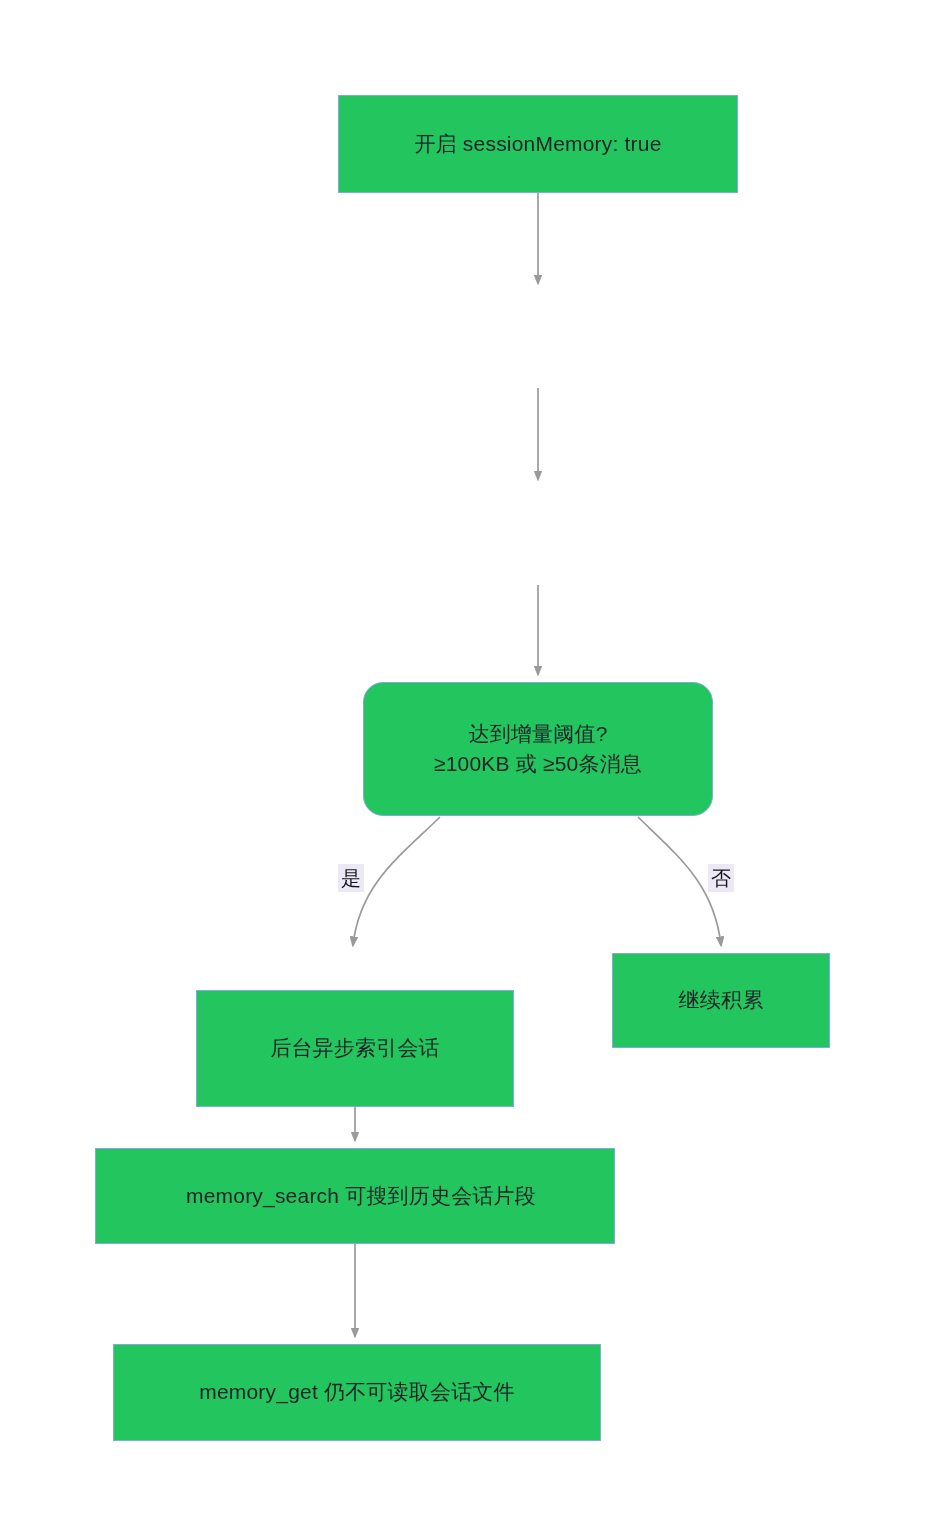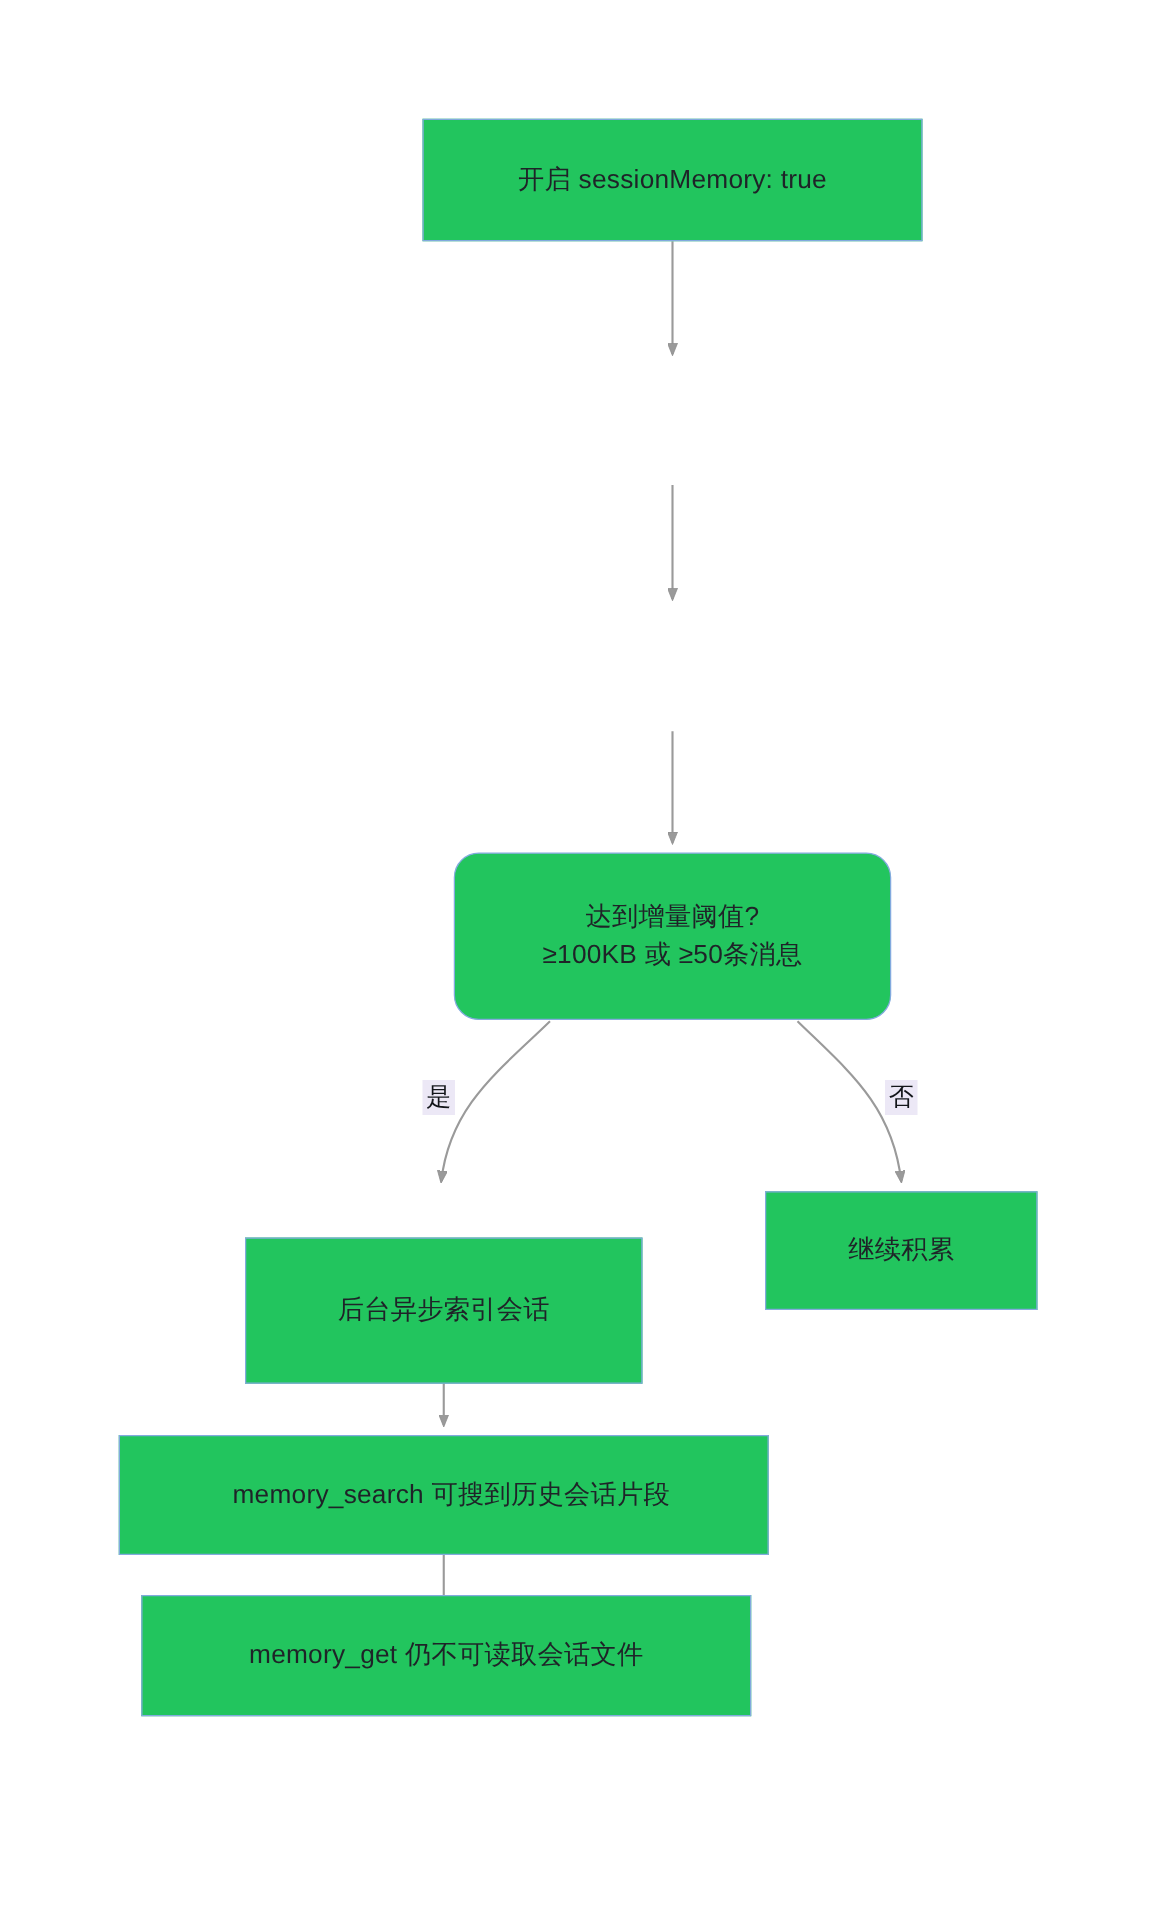--- a/index.html
+++ b/index.html
@@ -61,21 +61,21 @@
     white-space: nowrap;
   }
   
   #node-enable-session-memory { left: 338px; top: 95px;  width: 400px; height: 98px; }
   #node-agent-start-chat      { left: 393px; top: 291px; width: 290px; height: 97px; }
   #node-write-sessions        { left: 338px; top: 487px; width: 400px; height: 98px; }
   #node-threshold-decision    { left: 363px; top: 682px; width: 350px; height: 134px; border-radius: 20px; }
   #node-background-index      { left: 196px; top: 953px; width: 318px; height: 117px; margin-top: 37px; }
   #node-keep-accumulating     { left: 612px; top: 953px; width: 218px; height: 95px; }
   #node-memory-search         { left: 95px;  top: 1148px; width: 520px; height: 96px; padding-left: 12px; }
-  #node-memory-get            { left: 113px; top: 1276px; width: 488px; height: 97px; }
+  #node-memory-get            { left: 113px; top: 1344px; width: 488px; height: 97px; }
   #label-yes { left: 338px; top: 864px; }
   #label-no  { left: 708px; top: 864px; }
 </style>
 </head>
 <body>
 
 <div id="diagram-canvas">
 
   <svg id="edge-layer" viewBox="0 0 926 1536" width="926" height="1536" xmlns="http://www.w3.org/2000/svg">
     <defs>

